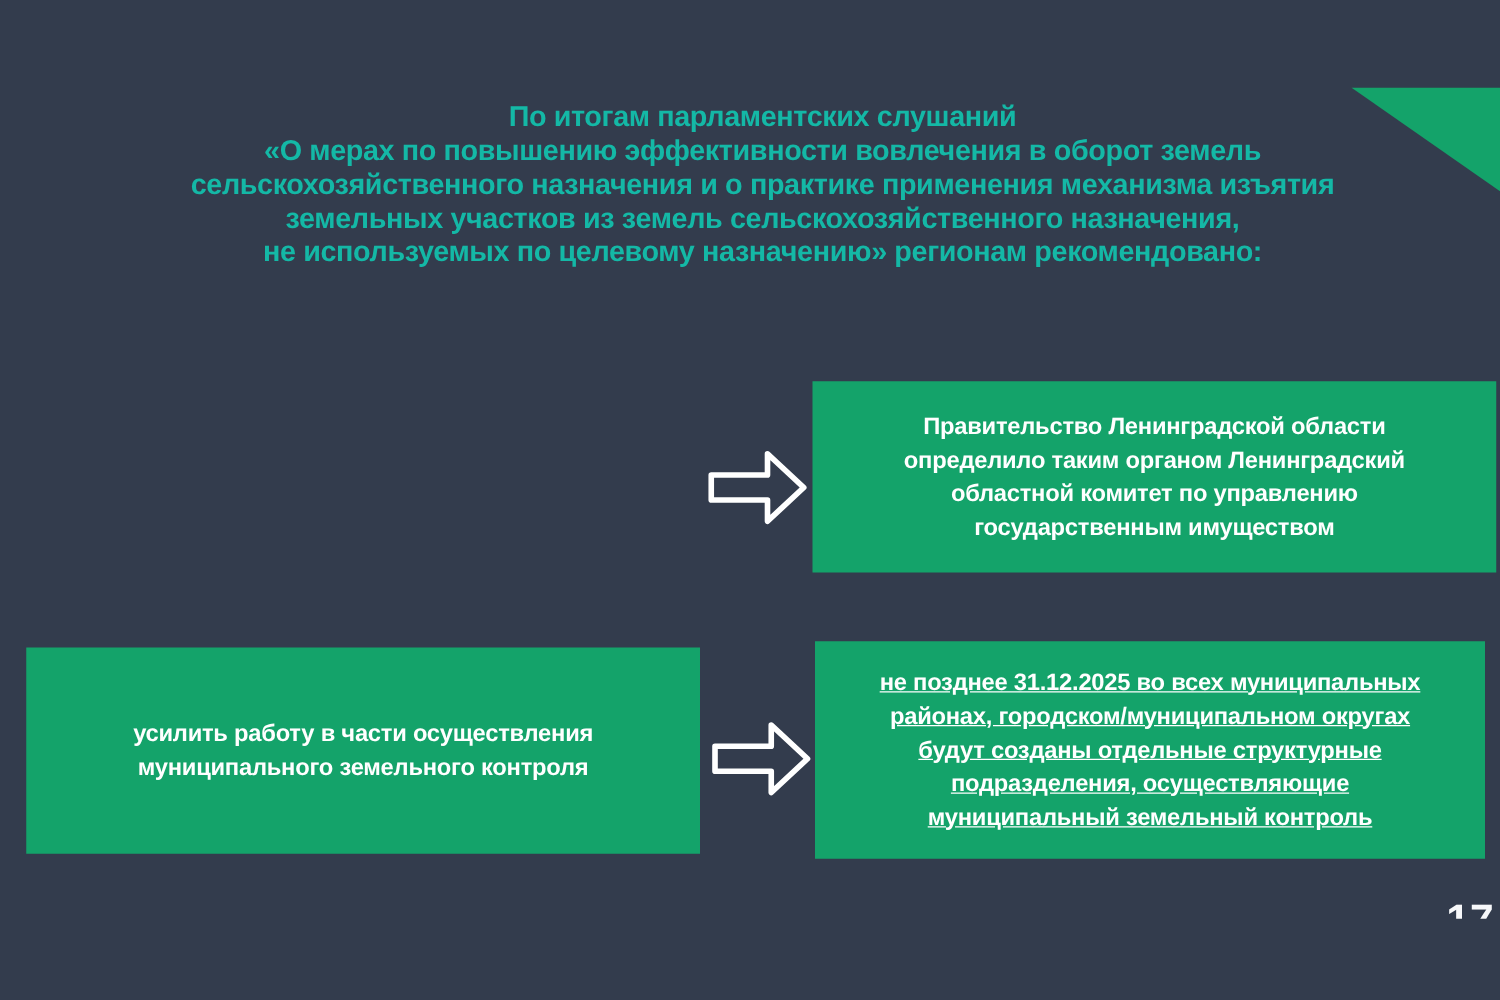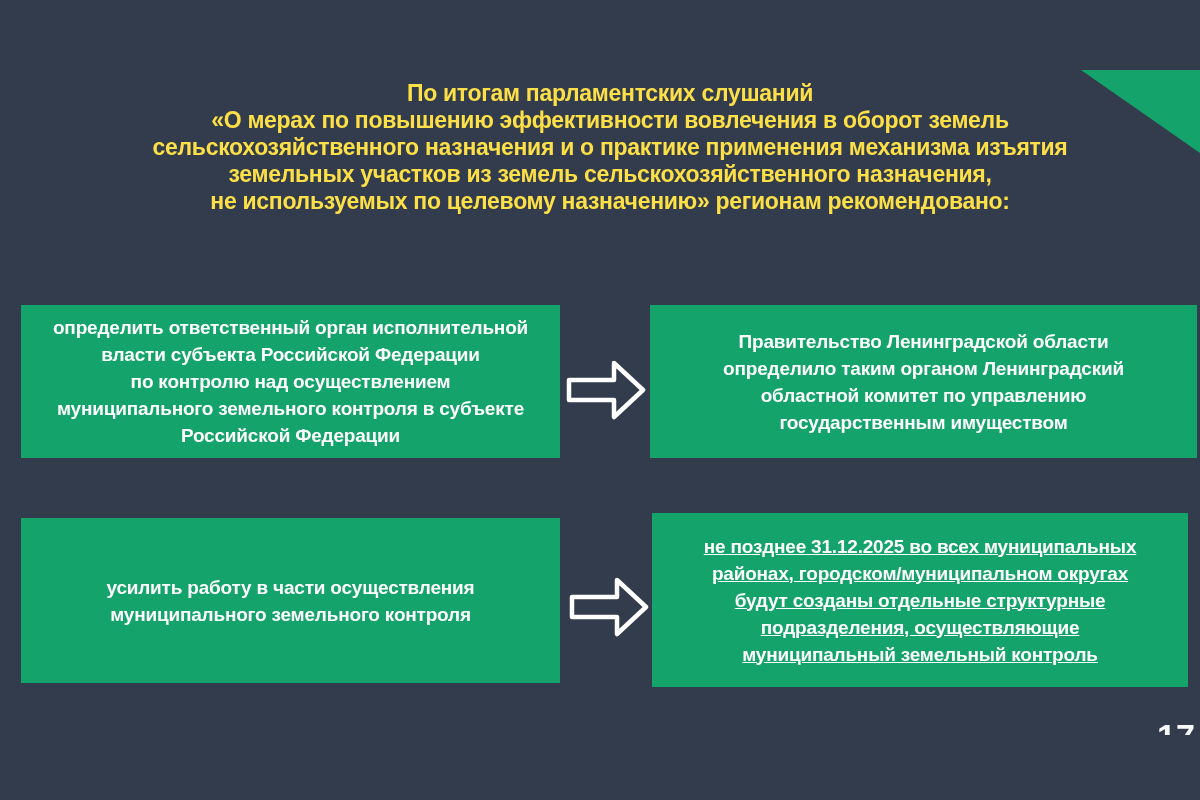--- a/index.html
+++ b/index.html
@@ -24,21 +24,21 @@
     top: 70px;
     right: 0;
     width: 119px;
     height: 83px;
   }
   .slide-title {
     position: absolute;
     top: 80px;
     left: 20px;
     width: 1180px;
-    color: #fde047;
+    color: #14b8a6;
     font-size: 23px;
     line-height: 27px;
     font-weight: bold;
     letter-spacing: -0.3px;
     text-align: center;
     white-space: pre-line;
   }
   .green-box {
     position: absolute;
     background: #14A36A;
@@ -87,25 +87,20 @@
   <svg class="corner-triangle" viewBox="0 0 119 83" preserveAspectRatio="none">
     <polygon points="0,0 119,0 119,83" fill="#14A36A"></polygon>
   </svg>
 
   <div class="slide-title">По итогам парламентских слушаний
 «О мерах по повышению эффективности вовлечения в оборот земель
 сельскохозяйственного назначения и о практике применения механизма изъятия
 земельных участков из земель сельскохозяйственного назначения,
 не используемых по целевому назначению» регионам рекомендовано:</div>
 
-  <div class="green-box box-l1">определить ответственный орган исполнительной
-власти субъекта Российской Федерации
-по контролю над осуществлением
-муниципального земельного контроля в субъекте
-Российской Федерации</div>
 
   <svg class="arrow arrow-1" viewBox="0 0 80 62">
     <polygon points="3,21 48,21 48,4 77,31 48,58 48,41 3,41" fill="none" stroke="#FFFFFF" stroke-width="4.5" stroke-linejoin="round"></polygon>
   </svg>
 
   <div class="green-box box-r1">Правительство Ленинградской области
 определило таким органом Ленинградский
 областной комитет по управлению
 государственным имуществом</div>
 

